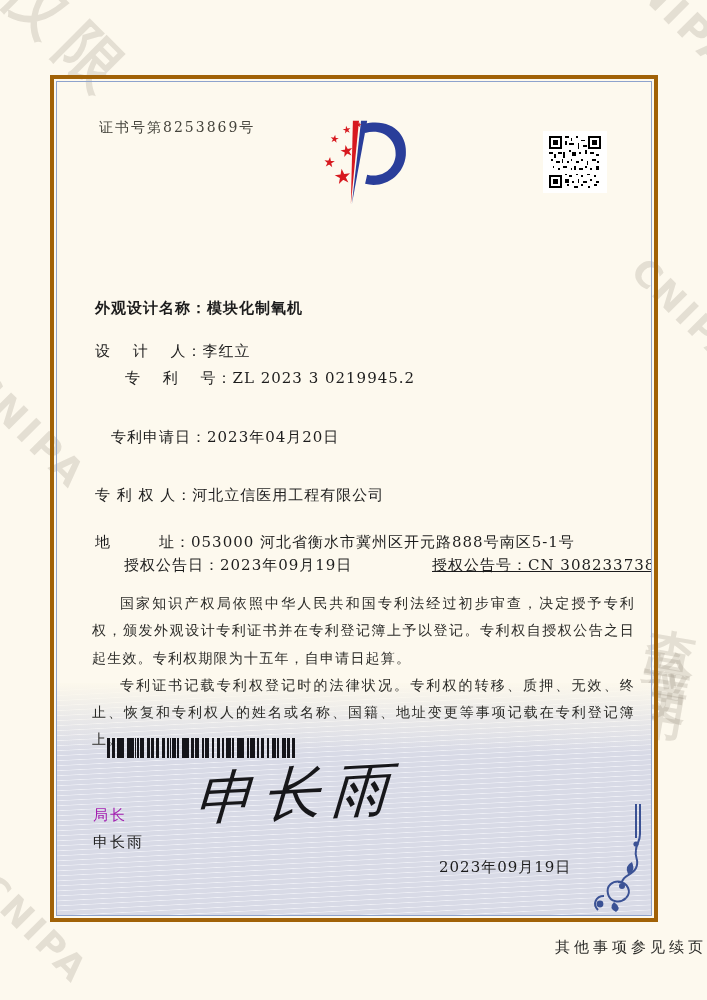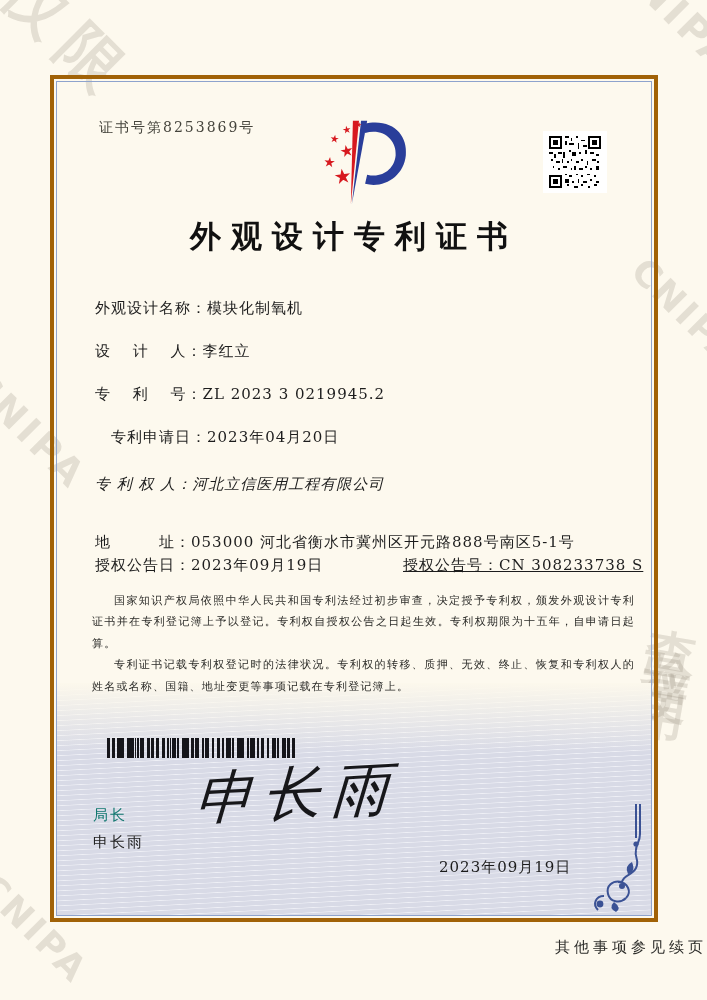--- a/index.html
+++ b/index.html
@@ -44,40 +44,40 @@
   .qr-box { position:absolute; left:486px; top:49px; width:64px; height:62px;
             background:#fff; padding:5px; }
   .qr-box svg { width:100%; height:100%; display:block; }
   .title { position:absolute; left:0; width:100%; top:134px; text-align:center;
            font-size:31px; font-weight:bold; color:#111; letter-spacing:10px; }
   
   .fields { position:absolute; left:38px; top:217px; width:540px; font-size:15px;
             color:#1d1d1d; }
   .frow { position:absolute; left:0; width:540px; white-space:nowrap; letter-spacing:1px;}
   .frow .lab:after { content:""; }
-  .r0{top:0px;} .r1{top:43px;} .r2{top:86px;} .r3{top:129px;margin-left:16px;}
-  .r4{top:176px;font-style:italic;} .r5{top:214px;margin-top:20px;} .r6{top:257px;}
+  .r0{top:0px;font-weight:bold;} .r1{top:43px;} .r2{top:70px;margin-left:30px;} .r3{top:129px;margin-left:16px;}
+  .r4{top:187px;} .r5{top:214px;margin-top:20px;} .r6{top:257px;margin-left:29px;}
   .grant-no { position:absolute; left:308px; top:0;text-decoration:underline; }
   
   .body-text { position:absolute; left:35px; top:508px; width:543px;
-               font-size:11px; line-height:1.95; color:#2b2b28;
+               font-size:14px; line-height:1.95; color:#2b2b28;
                letter-spacing:1.2px; text-align:justify; }
   .body-text p { text-indent:2em; }
   
   .barcode { position:absolute; left:50px; top:656px; width:188px; height:20px;
     background:
       repeating-linear-gradient(90deg,#15151a 0 2px,transparent 2px 5px),
       repeating-linear-gradient(90deg,#15151a 0 1px,transparent 1px 7px),
       repeating-linear-gradient(90deg,#15151a 0 3px,transparent 3px 11px);
   }
   .sig-script { position:absolute; left:138px; top:672px; width:260px;
     font-size:58px; color:#17171a; font-style:italic; letter-spacing:10px;
     transform:rotate(-3deg) skewX(-6deg); white-space:nowrap; }
   .sig-title { position:absolute; left:36px; top:724px; font-size:15px;
-    color:#0f766e; font-family:Liberation Mono, monospace; letter-spacing:2px;}
+    color:#a21caf; font-family:Liberation Mono, monospace; letter-spacing:2px;}
   .sig-name { position:absolute; left:36px; top:751px; font-size:15px;
     color:#222; font-family:"DejaVu Sans","Liberation Sans",sans-serif; letter-spacing:2px;}
   .grant-date { position:absolute; left:382px; top:776px; font-size:15px;
     color:#1c1c1c; letter-spacing:1px; }
   .page-num { position:absolute; left:0; width:100%; top:832px; text-align:center;
     font-size:12.5px; color:#4c4c50; letter-spacing:2px; }
   .flourish { position:absolute; right:3px; bottom:3px; width:74px; height:108px; }
   
   .cont-note { position:absolute; left:0; width:100%; top:938px; text-align:right;
     font-size:15px; color:#2d2d2a; letter-spacing:4px; z-index:2; }
@@ -121,21 +121,20 @@
       <div class="qr-box">
         <svg viewBox="0 0 29 29" shape-rendering="crispEdges">
           <rect width="29" height="29" fill="#fff"></rect>
           <path fill-rule="evenodd" fill="#000" d="M0 0h7v7h-7z M1 1h5v5h-5z M2 2h3v3h-3z"></path>
           <path fill-rule="evenodd" fill="#000" d="M22 0h7v7h-7z M23 1h5v5h-5z M24 2h3v3h-3z"></path>
           <path fill-rule="evenodd" fill="#000" d="M0 22h7v7h-7z M1 23h5v5h-5z M2 24h3v3h-3z"></path>
           <path fill="#000" d="M9 0h2v1h-2z M12 1h1v2h-1z M15 0h1v1h-1z M18 2h2v1h-2z M9 3h1v2h-1z M11 4h3v1h-3z M16 4h1v3h-1z M19 5h2v1h-2z M0 9h2v1h-2z M3 10h1v2h-1z M5 9h2v1h-2z M8 9h1v3h-1z M11 8h1v1h-1z M13 9h2v2h-2z M17 9h1v1h-1z M20 8h1v2h-1z M23 9h2v1h-2z M26 10h2v1h-2z M1 13h1v1h-1z M4 14h2v1h-2z M7 13h1v2h-1z M10 14h1v1h-1z M12 13h1v1h-1z M15 14h2v1h-2z M18 13h1v1h-1z M21 14h1v2h-1z M24 13h2v1h-2z M27 14h1v1h-1z M2 17h1v1h-1z M5 18h1v1h-1z M8 17h2v1h-2z M12 18h1v1h-1z M14 17h1v2h-1z M17 18h2v1h-2z M20 17h1v1h-1z M23 18h1v1h-1z M26 17h2v2h-2z M9 21h1v1h-1z M11 22h2v1h-2z M15 21h1v1h-1z M18 22h1v1h-1z M21 21h2v1h-2z M25 22h1v1h-1z M9 24h2v2h-2z M13 25h1v1h-1z M16 24h1v2h-1z M19 25h2v1h-2z M23 24h1v1h-1z M26 25h2v1h-2z M10 27h1v1h-1z M14 28h2v1h-2z M18 27h1v1h-1z M22 28h1v1h-1z M25 27h2v1h-2z"></path>
         </svg>
       </div>
 
-      <div class="title">外观设计专利证书</div>
 
       <div class="fields">
         <div class="frow r0">
           <span class="lab">外观设计名称：</span><span class="val">模块化制氧机</span>
         </div>
         <div class="frow r1">
           <span class="lab">设　 计　 人：</span><span class="val">李红立</span>
         </div>
         <div class="frow r2">
           <span class="lab">专　 利　 号：</span><span class="val">ZL 2023 3 0219945.2</span>

